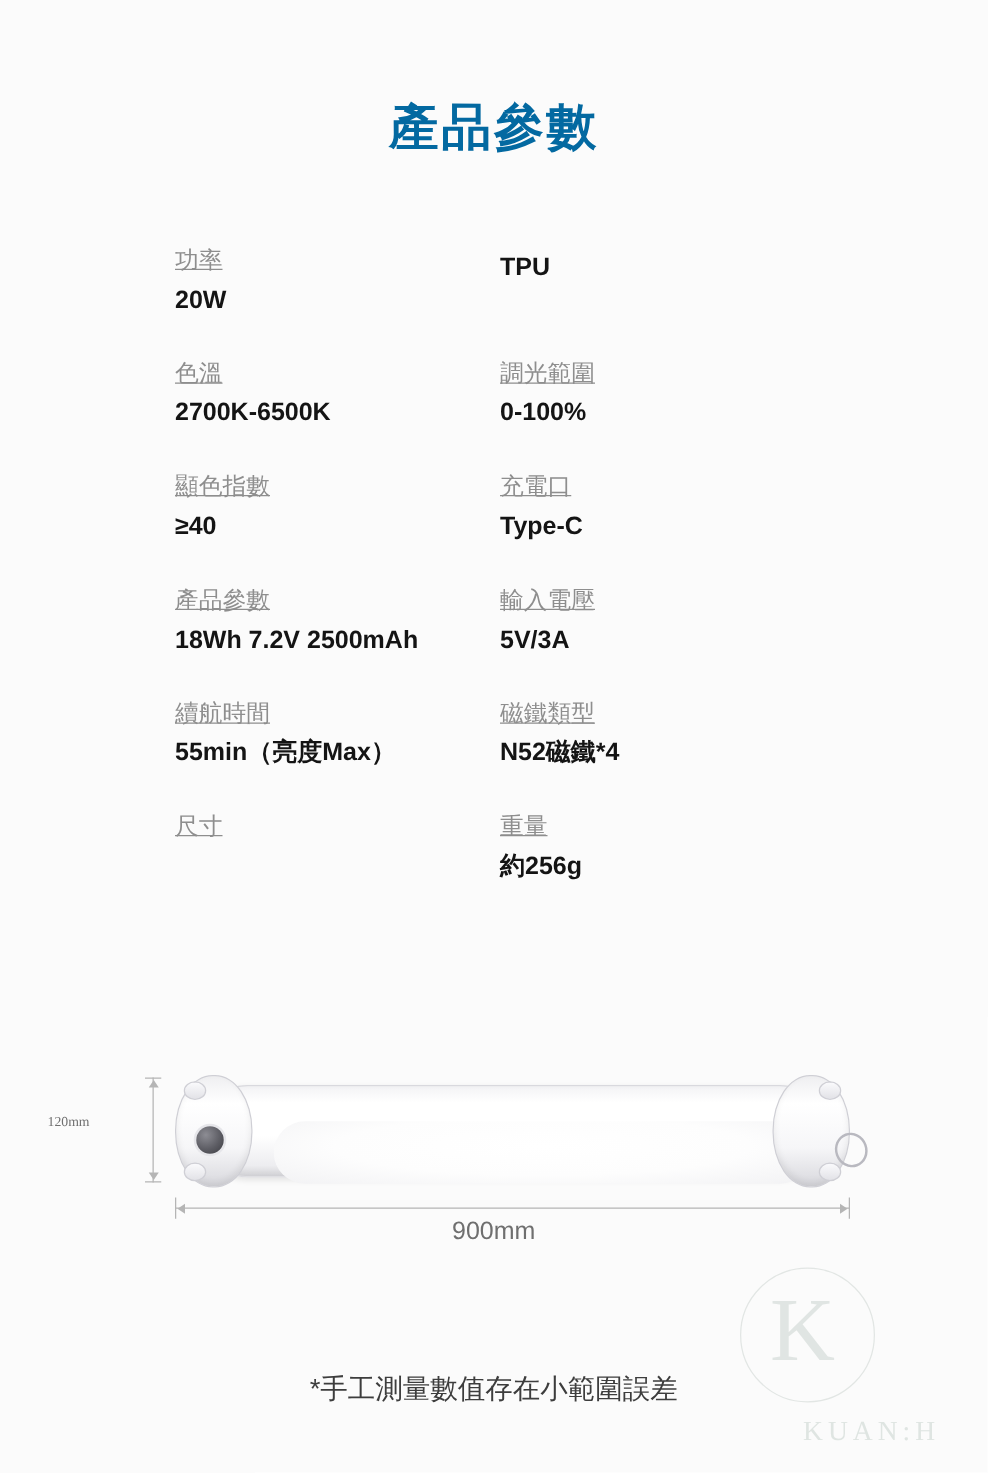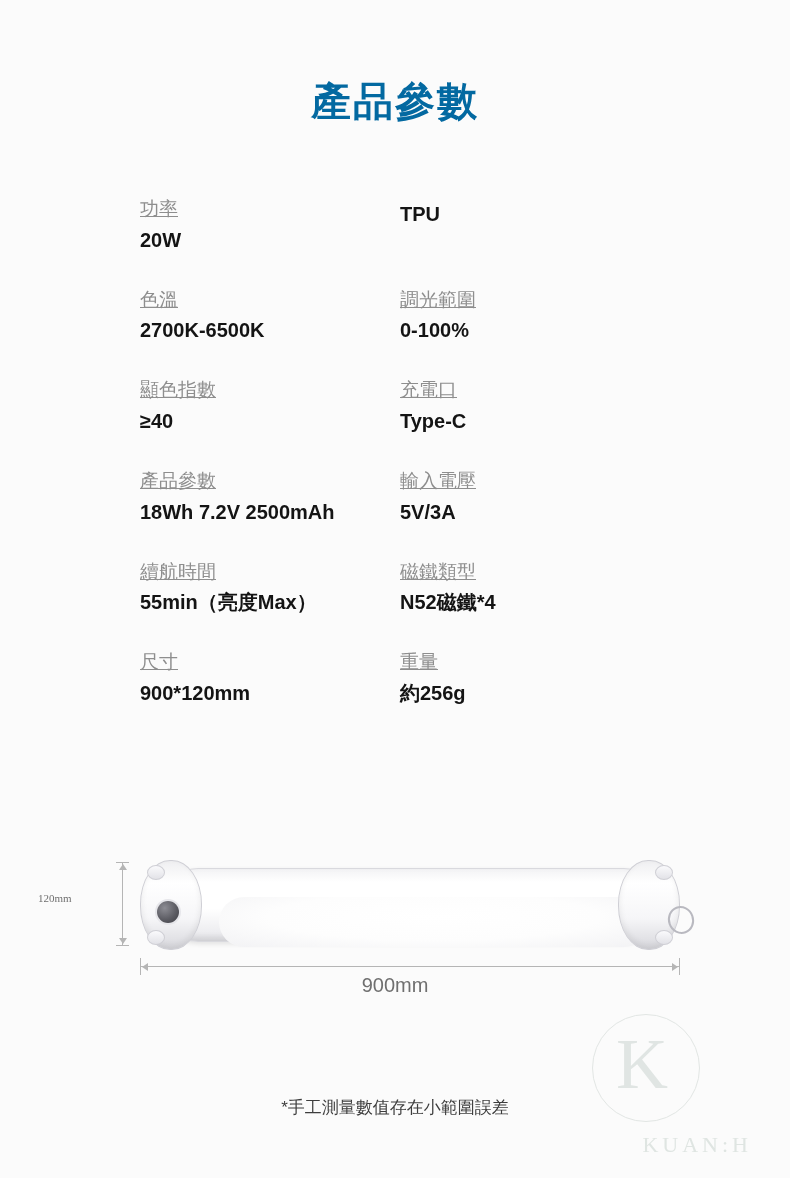--- a/index.html
+++ b/index.html
@@ -228,21 +228,21 @@
     font-size: 20px;
     color: #6f6f6f;
   }
 
   .footnote {
     position: absolute;
     top: 1096px;
     left: 0;
     width: 790px;
     text-align: center;
-    font-size: 17px;
+    font-size: 22px;
     color: #3d3d3d;
   }
 
   
   .watermark {
     position: absolute;
     right: 38px;
     bottom: 14px;
     width: 210px;
     height: 150px;
@@ -335,21 +335,20 @@
       </div>
       <div class="spec-cell">
         <div class="spec-label">磁鐵類型</div>
         <div class="spec-value">N52磁鐵*4</div>
       </div>
     </div>
 
     <div class="spec-row">
       <div class="spec-cell">
         <div class="spec-label">尺寸</div>
-        <div class="spec-value">900*120mm</div>
       </div>
       <div class="spec-cell">
         <div class="spec-label">重量</div>
         <div class="spec-value">約256g</div>
       </div>
     </div>
 
   </div>
 
   <div class="figure">

